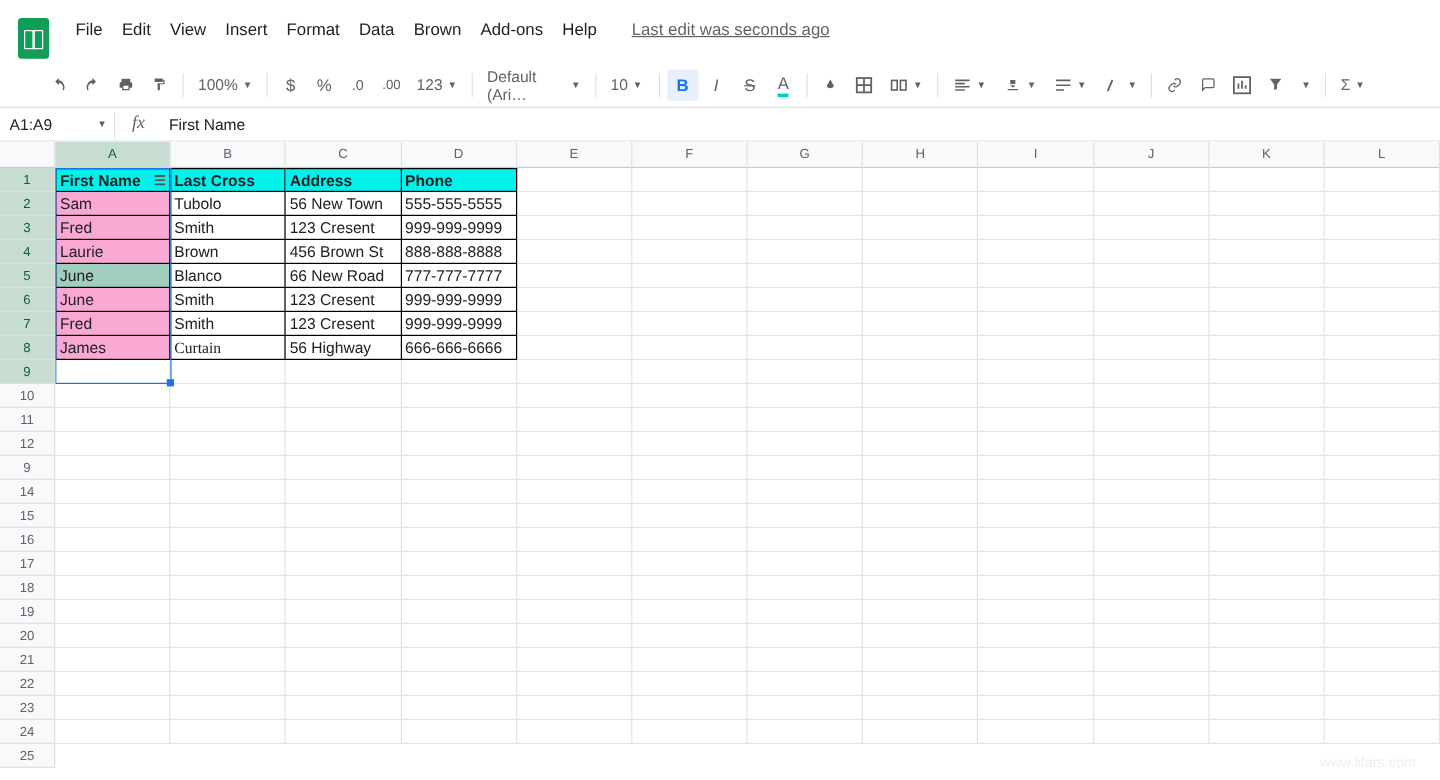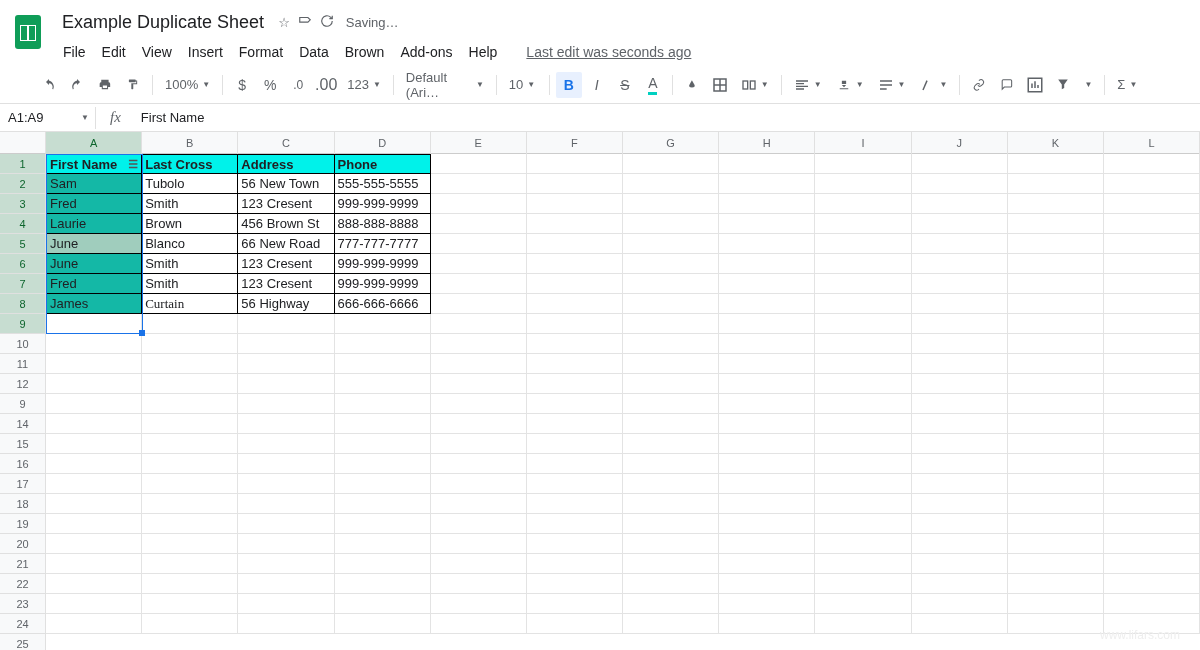--- a/index.html
+++ b/index.html
@@ -45,52 +45,40 @@
   .row-header.sel { background: #c7ddd1; color: #0d652d; }
   
   .cells { position: absolute; top: 22px; left: 46px; right: 0; bottom: 0; }
   .row { display: flex; height: 20px; }
   .cell { height: 20px; border-right: 1px solid #e3e3e3; border-bottom: 1px solid #e3e3e3; padding: 0 3px; font-size: 13px; display: flex; align-items: center; overflow: hidden; white-space: nowrap; }
   
   .data-b { border-right: 1px solid #000 !important; border-bottom: 1px solid #000 !important; }
   .data-bt { border-top: 1px solid #000; }
   .data-bl { border-left: 1px solid #000; }
   .hdr-cell { background: #00f2ea; font-weight: bold; }
-  .sel-col { background: #14b8a6; }
+  .sel-col { background: #f9a8d4; }
   .dup1 { background: #a0cdbd; }
   .filter-ic { margin-left: auto; color: #555; font-size: 11px; }
   
   .sel-outline { position: absolute; border: 1px solid #1a73e8; pointer-events: none; z-index: 1; }
   .sel-handle { position: absolute; width: 6px; height: 6px; background: #1a73e8; bottom: -3px; right: -3px; }
   
   .watermark { position: absolute; bottom: 8px; right: 20px; color: #eee; font-size: 12px; }
   
   svg { width: 18px; height: 18px; }
   .sm svg { width: 14px; height: 14px; }
 </style>
 </head>
 <body>
 
 <div class="header">
   <div class="logo">
       <div class="logo-inner"></div>
     </div>
   <div class="title-area">
-    <div class="title-row">
-      <span class="doc-title">Example Duplicate Sheet</span>
-      <span class="title-icon">☆</span>
-      <span class="title-icon sm"><svg viewBox="0 0 24 24" fill="none" stroke="currentColor" stroke-width="2">
-            <path d="M3 6h14l4 4-4 4H3z"></path>
-          </svg></span>
-      <span class="title-icon sm"><svg viewBox="0 0 24 24" fill="none" stroke="currentColor" stroke-width="2">
-            <path d="M21 12a9 9 0 11-3-6.7L21 8"></path>
-            <path d="M21 3v5h-5"></path>
-          </svg></span>
-      <span class="saving">Saving…</span>
-    </div>
     <div class="menu-bar" id="menu-bar">
     <div class="menu-item">File</div>
         <div class="menu-item">Edit</div>
         <div class="menu-item">View</div>
         <div class="menu-item">Insert</div>
         <div class="menu-item">Format</div>
         <div class="menu-item">Data</div>
         <div class="menu-item">Brown</div>
         <div class="menu-item">Add-ons</div>
         <div class="menu-item">Help</div>
@@ -122,21 +110,21 @@
     </div>
   <div class="tb-sep"></div>
   <div class="tb-combo">
       <span>100%</span>
       <span class="arrow">▼</span>
     </div>
   <div class="tb-sep"></div>
   <div class="tb-btn">$</div>
   <div class="tb-btn">%</div>
   <div class="tb-btn" style="font-size:12px">.0</div>
-  <div class="tb-btn" style="font-size:16px">.00</div>
+  <div class="tb-btn" style="font-size:11px">.00</div>
   <div class="tb-combo">123<span class="arrow">▼</span></div>
   <div class="tb-sep"></div>
   <div class="tb-combo" style="width:90px">
       <span>Default (Ari…</span>
       <span class="arrow">▼</span>
     </div>
   <div class="tb-sep"></div>
   <div class="tb-combo" style="width:40px">
       <span>10</span>
       <span class="arrow">▼</span>

